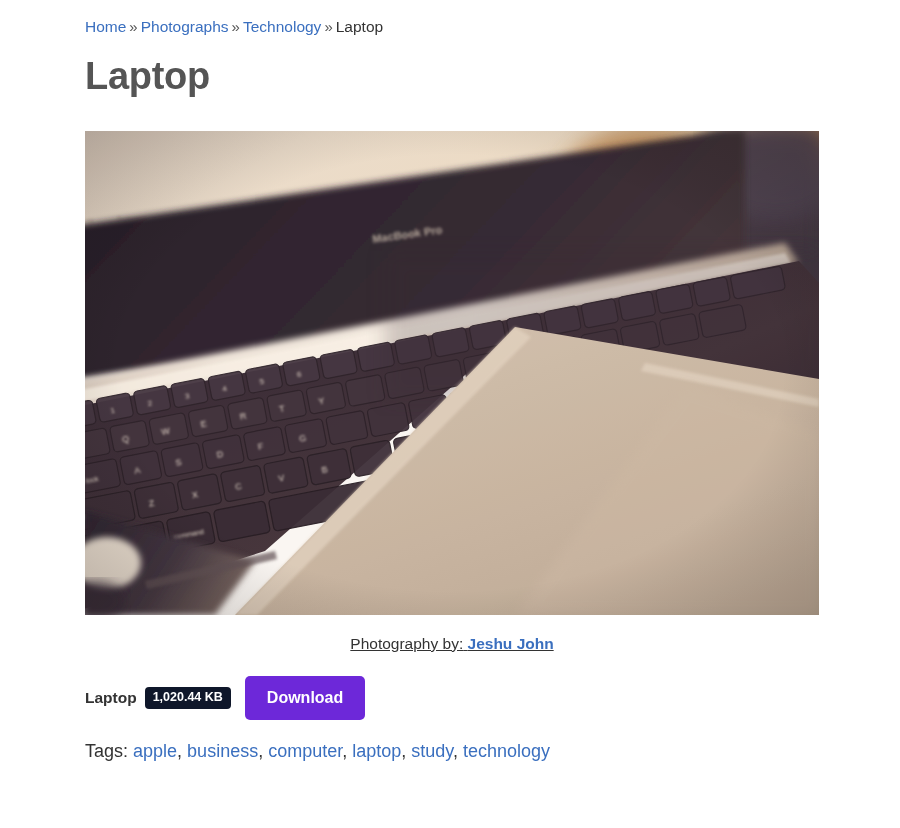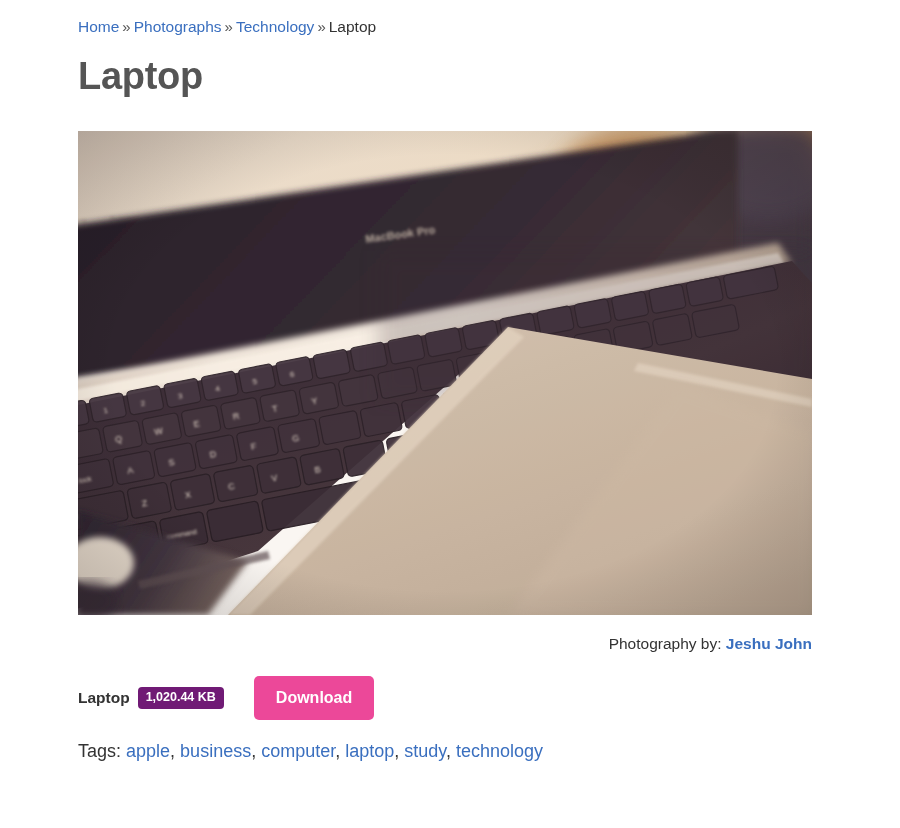--- a/index.html
+++ b/index.html
@@ -15,21 +15,21 @@
     overflow: hidden;
   }
   .page {
     position: relative;
     width: 900px;
     height: 828px;
     background: #ffffff;
   }
   .content {
     position: absolute;
-    left: 78px;
+    left: 85px;
     top: 0;
     width: 734px;
   }
 
   
   .breadcrumb {
     font-size: 15.5px;
     line-height: 1;
     padding-top: 19px;
     color: #333333;
@@ -68,25 +68,26 @@
     line-height: 0;
   }
   .photo-wrap svg {
     display: block;
     width: 734px;
     height: 484px;
   }
 
   
   .credit {
-    text-align: right;
+    text-align: center;
     font-size: 15.5px;
     color: #333333;
     padding-top: 21px;
     line-height: 1;
+    text-decoration: underline;
   }
   .credit a {
     color: #3a6fbf;
     font-weight: bold;
     text-decoration: none;
   }
 
   
   .download-row {
     display: flex;
@@ -95,30 +96,30 @@
   }
   .file-name {
     font-size: 15.5px;
     font-weight: bold;
     color: #333333;
   }
   .file-size-badge {
     display: inline-block;
     margin-left: 8px;
     padding: 4px 8px 5px 8px;
-    background: #701a75;
+    background: #0f172a;
     color: #ffffff;
     font-size: 12.5px;
     font-weight: bold;
     border-radius: 4px;
     line-height: 1;
   }
   .download-button {
-    margin-left: 30px;
-    background: #ec4899;
+    margin-left: 14px;
+    background: #6d28d9;
     color: #ffffff;
     font-size: 16px;
     font-weight: bold;
     border: none;
     border-radius: 5px;
     padding: 14px 22px;
     cursor: pointer;
     font-family: "Liberation Sans", sans-serif;
     line-height: 1;
   }

